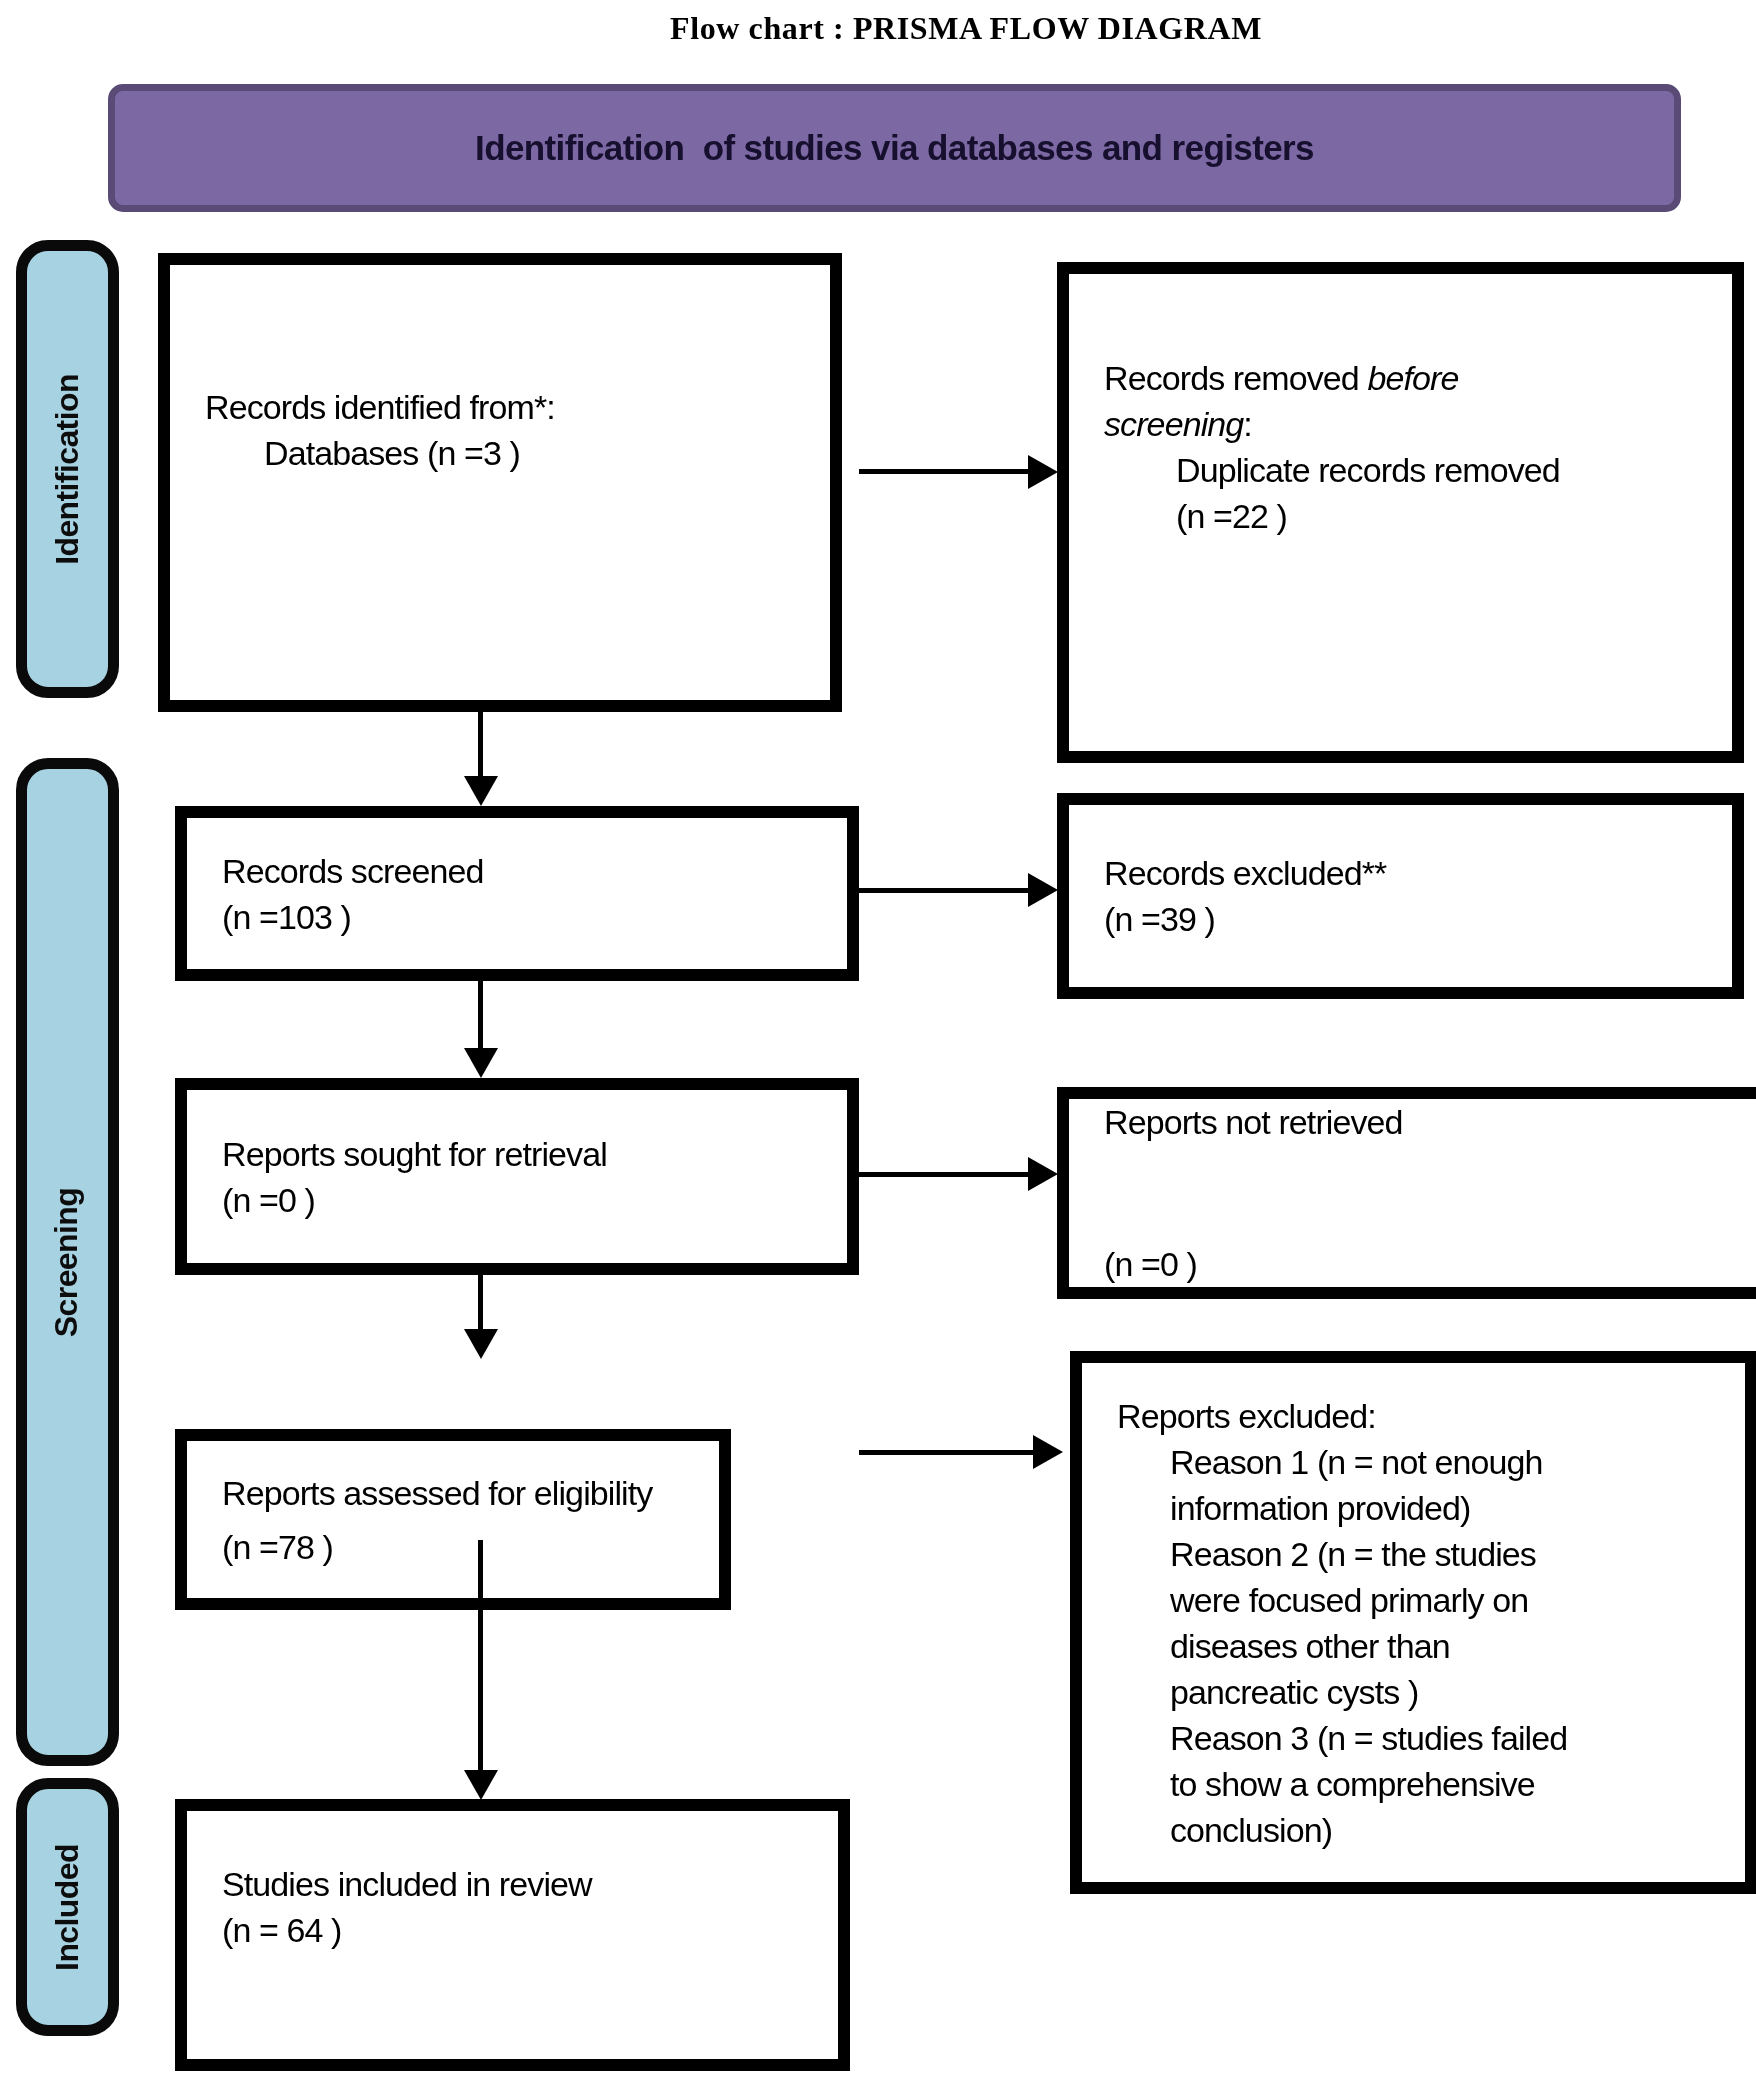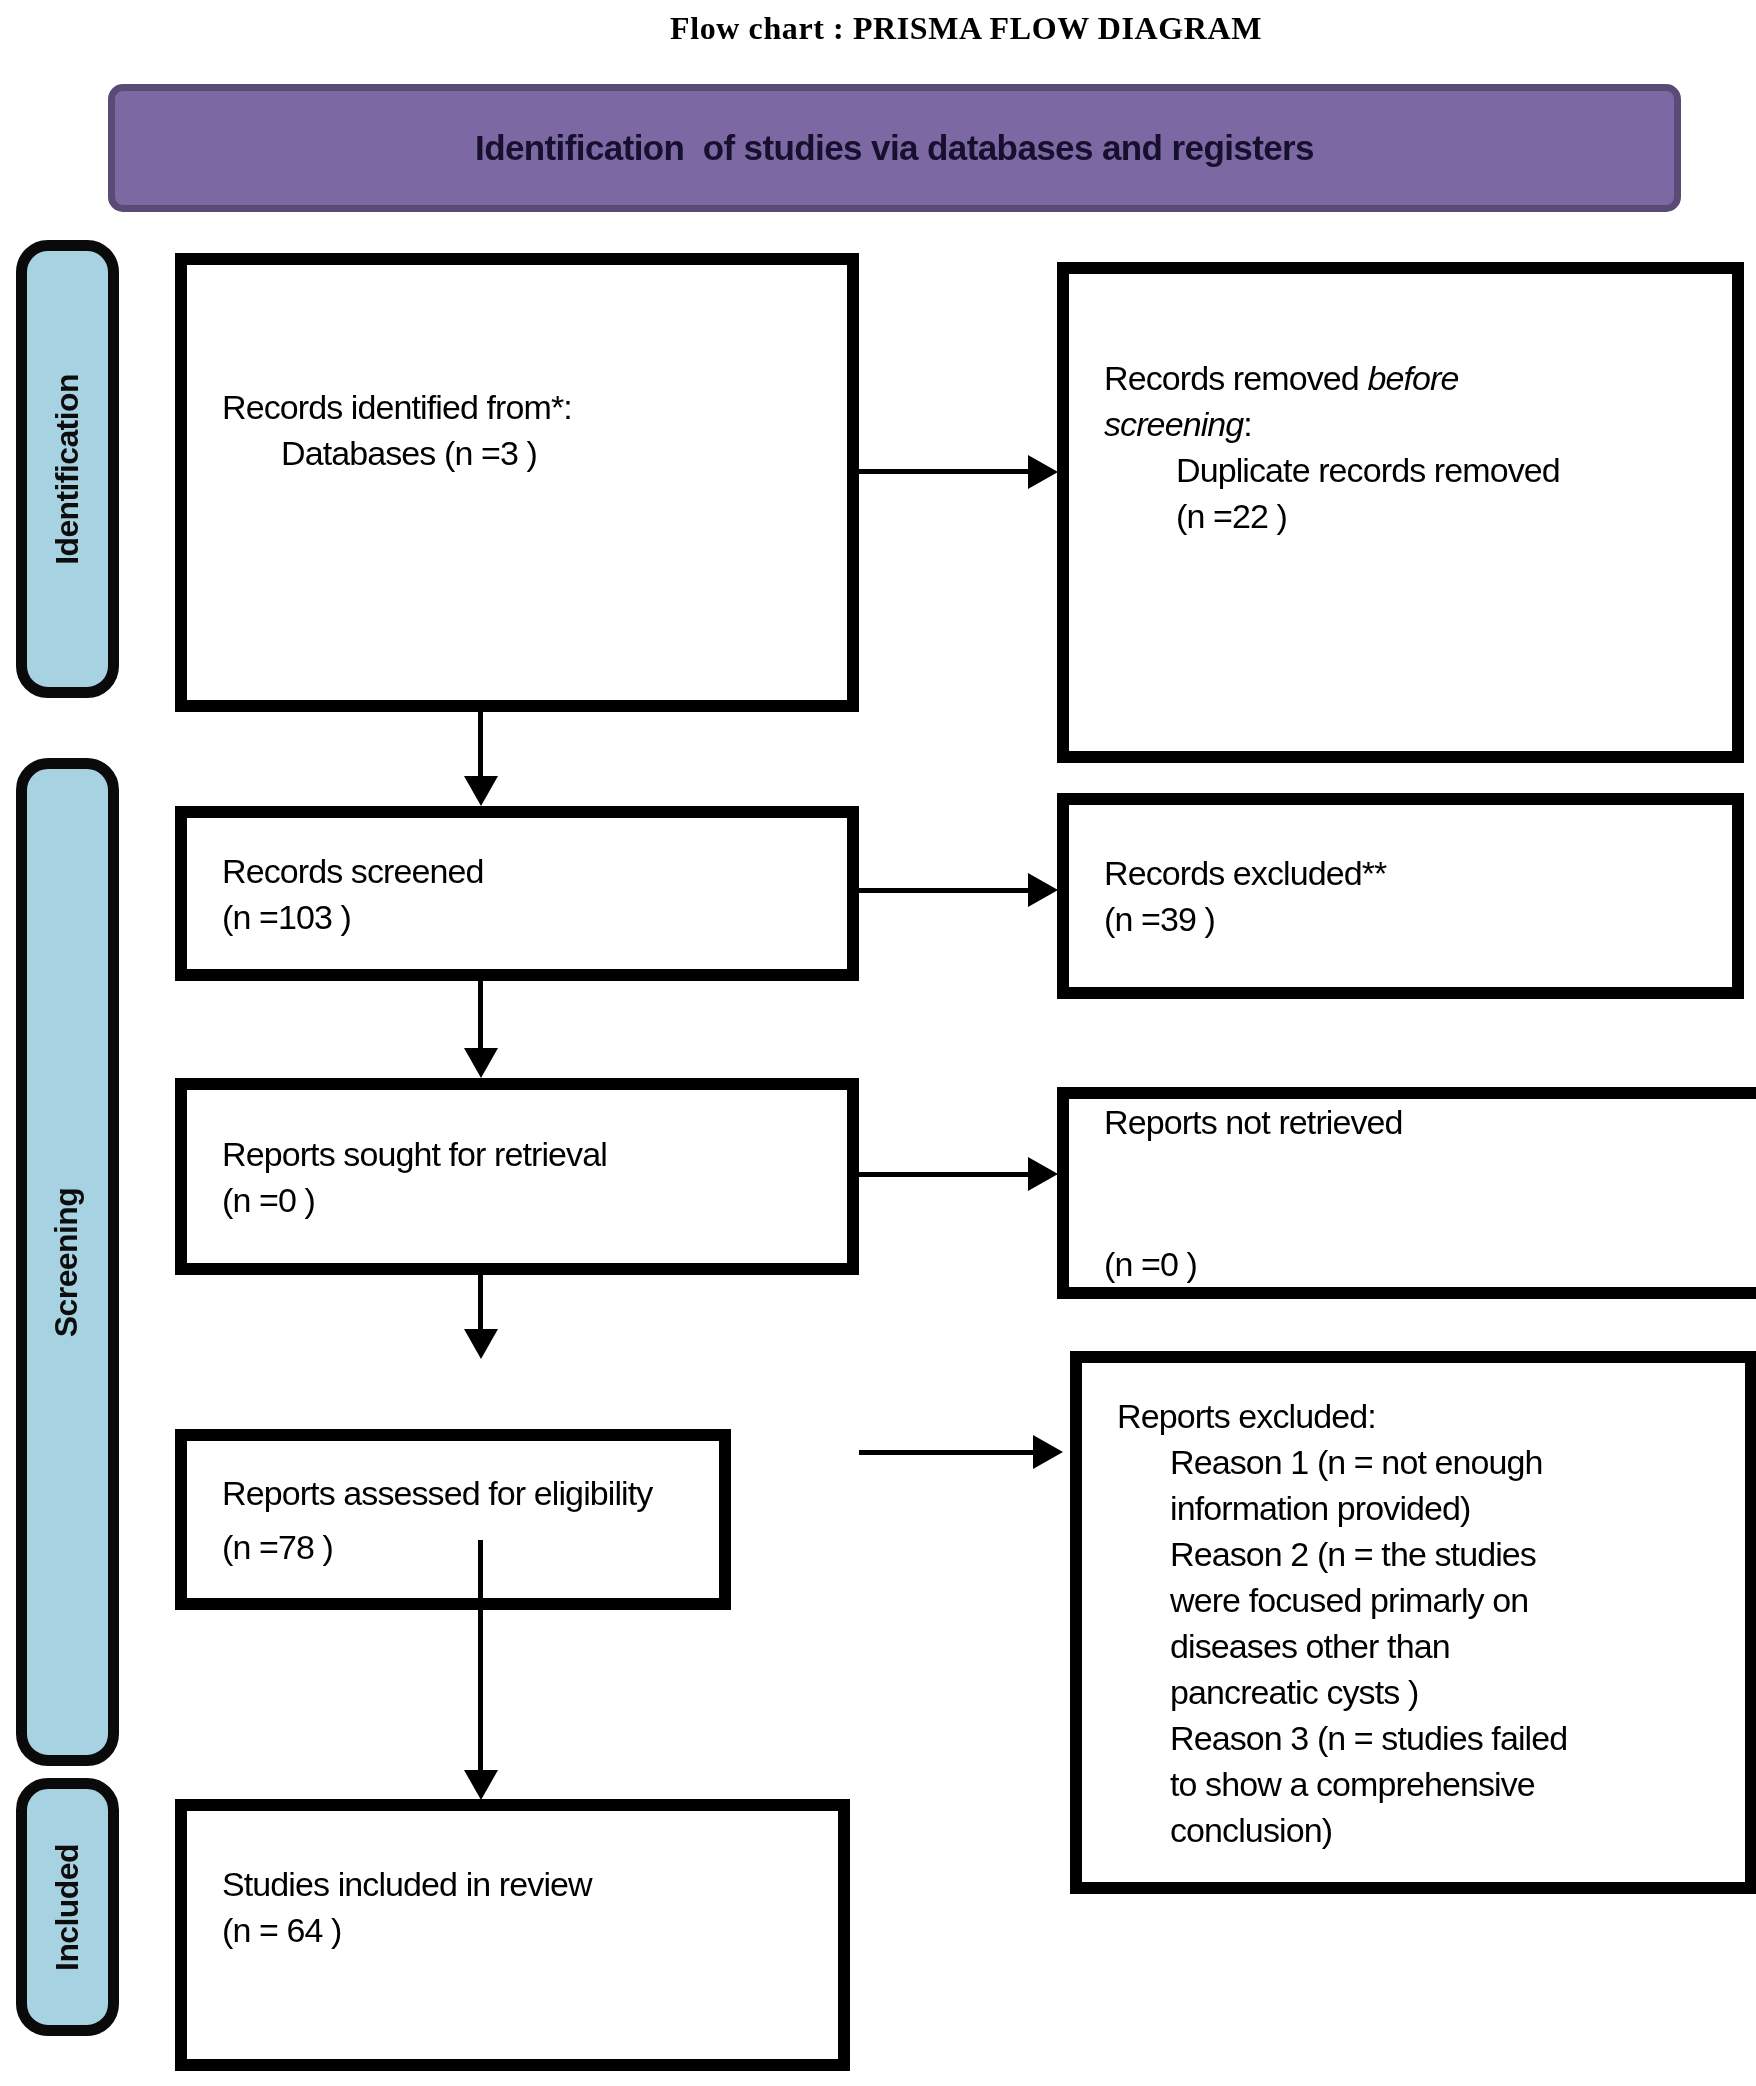--- a/index.html
+++ b/index.html
@@ -50,21 +50,21 @@
     border:12.5px solid var(--box-border);
     display:flex;flex-direction:column;justify-content:center;
     padding-left:35px;padding-right:17.5px;
     font-size:34px;line-height:46px;letter-spacing:-0.9px;
   }
   .fbox .ln{white-space:nowrap;}
   .ind1{margin-left:59px;}
   .ind2{margin-left:72px;}
   .ind3{margin-left:53px;}
 
-  #box-records-identified{left:175px;top:253px;width:684px;height:459px;}
+  #box-records-identified{left:158px;top:253px;width:684px;height:459px;}
   #box-records-identified .inner{transform:translateY(-53px);}
   #box-records-removed{left:1057px;top:262px;width:687px;height:501px;}
   #box-records-removed .inner{transform:translateY(-66px);}
   #box-records-screened{left:175px;top:806px;width:684px;height:175px;}
   #box-records-excluded{left:1057px;top:793px;width:687px;height:206px;}
   #box-reports-sought{left:175px;top:1078px;width:684px;height:197px;}
   #box-reports-not-retrieved{left:1057px;top:1087px;width:777px;height:212px;justify-content:space-between;}
   #box-reports-assessed{left:175px;top:1429px;width:556px;height:181px;gap:8px;}
   #box-reports-excluded{
     left:1062px;top:1351px;width:687px;height:543px;

